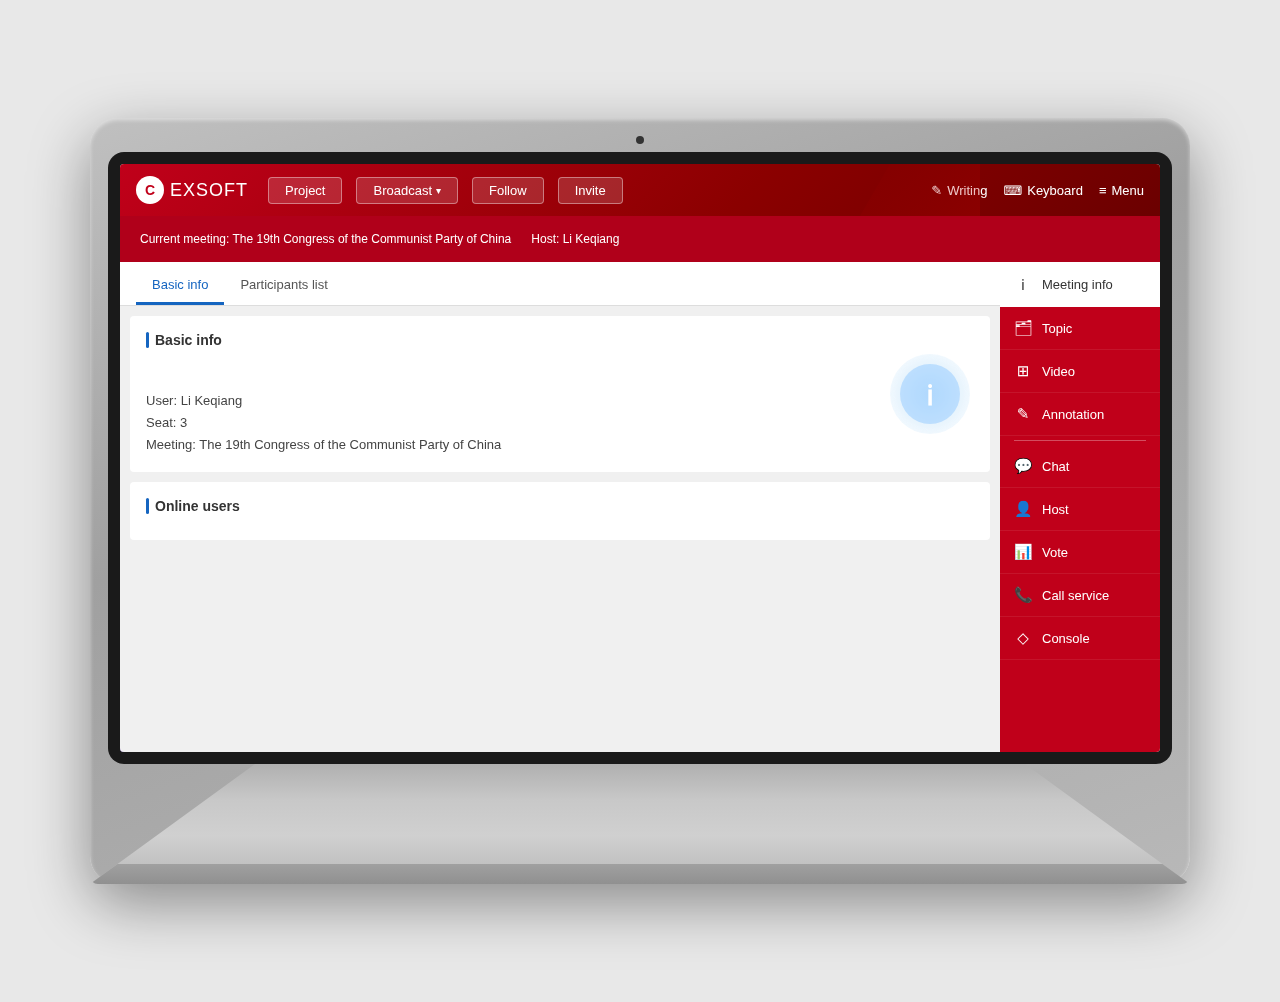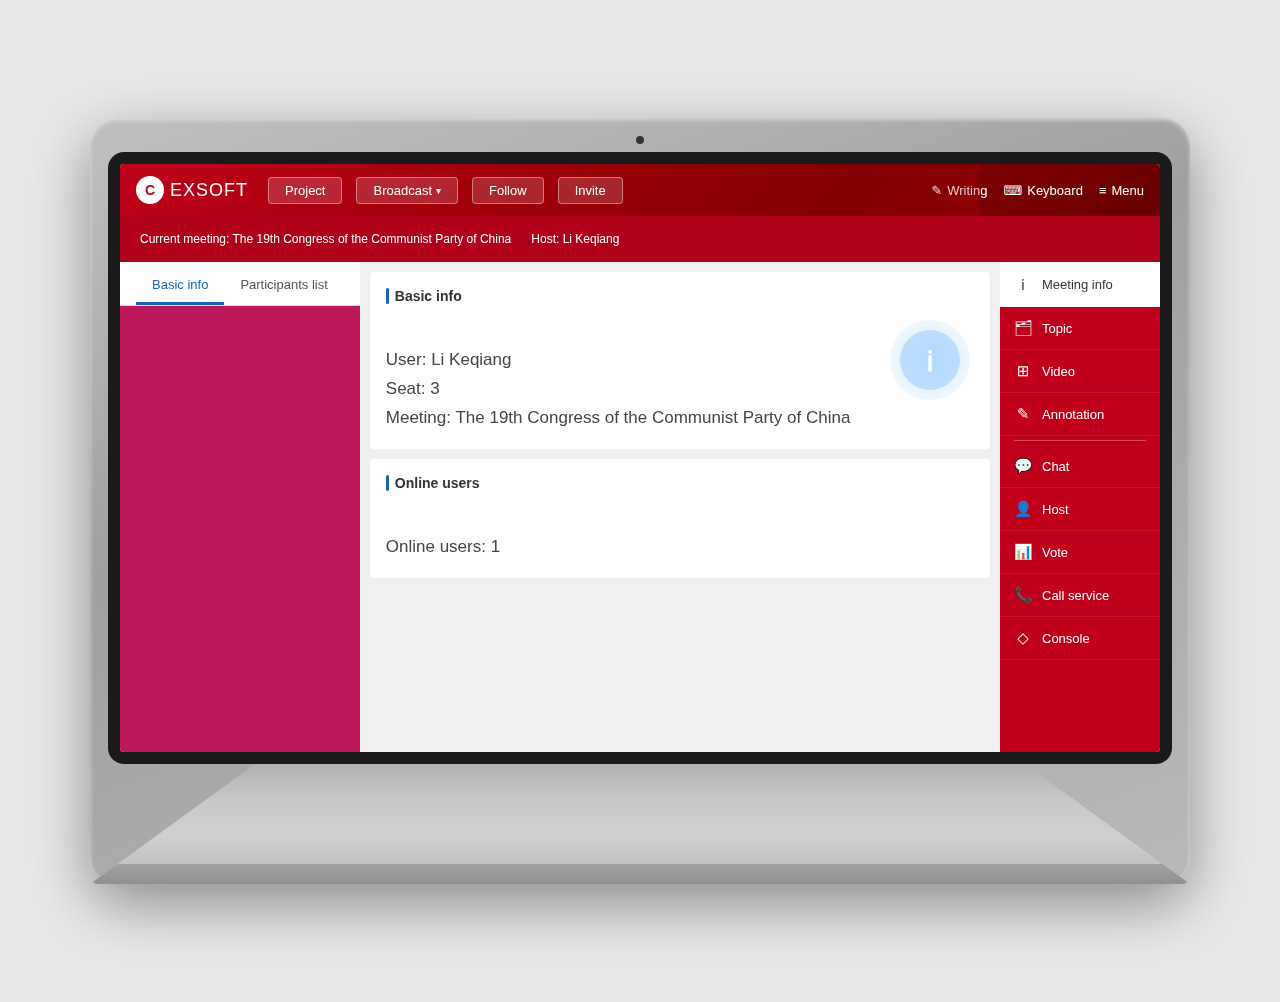--- a/index.html
+++ b/index.html
@@ -142,22 +142,23 @@
 
     
     .main-layout {
       display: flex;
       height: 490px;
     }
 
     
     .content-area {
       flex: 1;
-      background: #be185d;
-      display: flex;
+      background: #4c1d95;
+      display: flex;
+      flex-direction: column;
     }
 
     
     .tabs-bar {
       background: #fff;
       display: flex;
       padding: 0 16px;
       border-bottom: 1px solid #ddd;
       height: 44px;
       align-items: flex-end;
@@ -210,21 +211,21 @@
       border-radius: 2px;
     }
 
     .panel-title {
       font-size: 14px;
       font-weight: 600;
       color: #333;
     }
 
     .panel-content {
-      font-size: 17px;
+      font-size: 13px;
       color: #444;
       line-height: 1.7;
       margin-top: 42px;
     }
 
     .info-icon-bg {
       position: absolute;
       right: 20px;
       top: 50%;
       transform: translateY(-50%);
@@ -392,23 +393,20 @@
               <div class="info-icon-bg">
                 <div class="info-icon-circle">ℹ</div>
               </div>
             </div>
 
             <div class="info-panel">
               <div class="info-panel-header">
                 <div class="blue-bar"></div>
                 <span class="panel-title">Online users</span>
               </div>
-              <div class="panel-content">
-                <div>Online users: 1</div>
-              </div>
             </div>
 
           </div>
         </div>
 
         <div class="right-sidebar">
 
           <div class="sidebar-item active-white">
             <span class="sidebar-icon">ℹ</span>
             <span>Meeting info</span>

